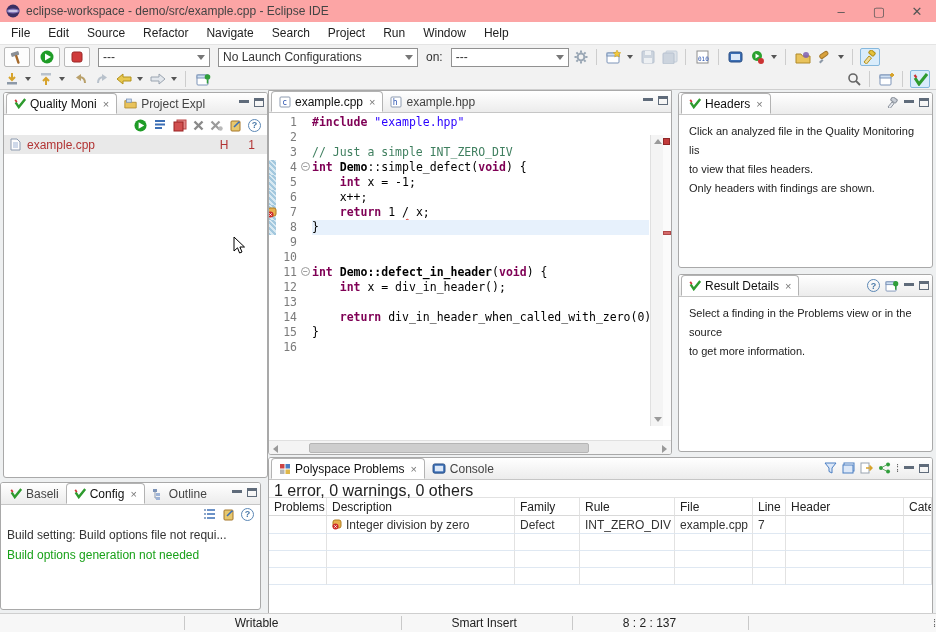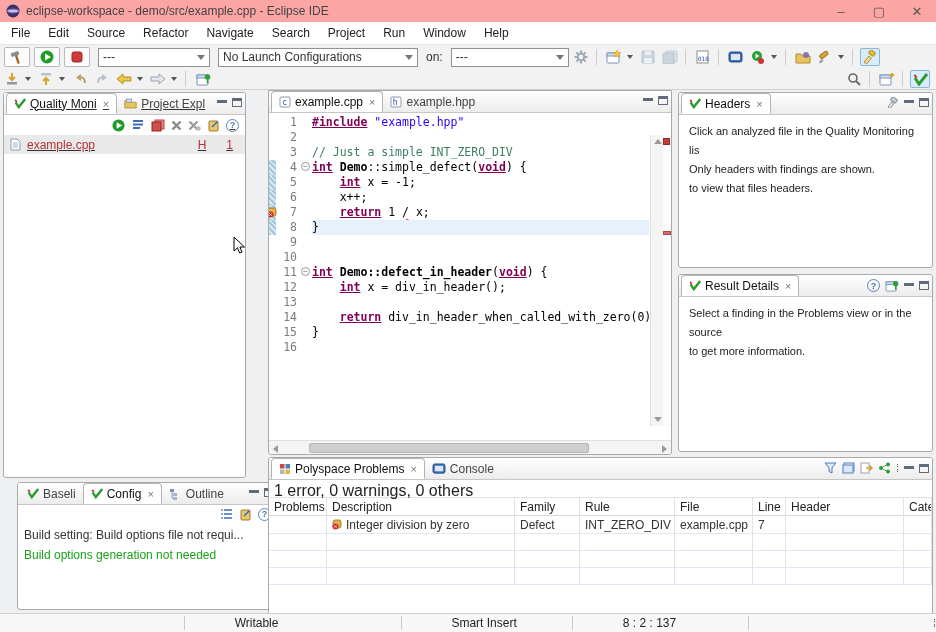--- a/index.html
+++ b/index.html
@@ -66,21 +66,21 @@
   #code-lines { position:absolute; left:0; top:2px; right:22px; bottom:0; overflow:hidden; }
   .crow { display:flex; height:15px; line-height:15px; white-space:pre; }
   .crow.hl .lcode { background:#e7f1fc; flex:1; }
   .anno { width:7px; position:relative; flex:none; }
   .anno.on { background:repeating-linear-gradient(45deg,#a3c8de 0 2px,#d8e9f2 2px 4px); }
   .lnum { width:24px; text-align:right; color:#7b7b7b; padding-right:3px; flex:none; }
   .fold { width:12px; flex:none; position:relative; }
   .foldc { position:absolute; left:1px; top:2px; width:9px; height:9px; border:1px solid #9a9a9a; border-radius:50%;
     color:#777; font-size:8px; line-height:7px; text-align:center; font-style:normal; background:#fff; }
   .lcode { color:#000; }
-  .k { color:#7f0055; font-weight:bold;text-decoration:underline; }
+  .k { color:#7f0055; font-weight:bold; }
   .s { color:#2a00ff; }
   .c { color:#3f7f5f; }
   .b { color:#000; font-weight:bold; }
   .e { color:#000; text-decoration:underline wavy #e03030 1px; text-underline-offset:2px; }
   .p { color:#000; }
   .bugmark { position:absolute; left:-2px; top:2px; }
 
   
   .vscroll { position:absolute; top:22px; right:8px; bottom:14px; width:13px; background:#f4f4f4; border-left:1px solid #e0e0e0; }
   .overview { position:absolute; top:22px; right:0; bottom:14px; width:8px; background:#fbfbfb; }
@@ -320,21 +320,21 @@
   <div class="tico active" style="margin-right:6px">
     <svg width="15" height="13" viewBox="0 0 15 13">
       <path d="M2 5 L6 11 L14 1" stroke="#2e9b2e" stroke-width="3" fill="none"></path>
       <path d="M1.5 2 l2 2.6" stroke="#cc3333" stroke-width="2.2"></path>
     </svg>
   </div>
 </div>
 
 <div id="workspace">
 
-  <div class="panel" style="left:3px; top:2px; width:243px; height:386px;text-decoration:underline;">
+  <div class="panel" style="left:3px; top:2px; width:265px; height:386px;">
     <div class="tabstrip">
       <div class="tab active">
         <svg width="12" height="11" viewBox="0 0 15 13">
             <path d="M2 5 L6 11 L14 1" stroke="#2e9b2e" stroke-width="3" fill="none"></path>
             <path d="M1.5 2 l2 2.6" stroke="#cc3333" stroke-width="2.2"></path>
           </svg>
         <span>Quality Moni</span>
         <span class="x">×</span>
       </div>
       <div class="tab">
@@ -465,22 +465,22 @@
         <svg width="13" height="11" viewBox="0 0 13 11">
             <rect x="5" y="1" width="6" height="4" rx="1" fill="#c9ced6" stroke="#8b929c" transform="rotate(35 8 3)"></rect>
             <path d="M2 10 l4-5 2 1.6-4 5z" fill="#e6e9ee" stroke="#8b929c"></path>
           </svg>
         <span class="btn-min"></span>
         <span class="btn-max"></span>
       </div>
     </div>
     <div class="info-body">
       <div>Click an analyzed file in the Quality Monitoring lis</div>
+      <div>to view that files headers.</div>
       <div>Only headers with findings are shown.</div>
-      <div>to view that files headers.</div>
     </div>
   </div>
 
   <div class="panel" style="left:678px; top:184px; width:255px; height:178px;">
     <div class="tabstrip">
       <div class="tab active">
         <svg width="12" height="11" viewBox="0 0 15 13">
             <path d="M2 5 L6 11 L14 1" stroke="#2e9b2e" stroke-width="3" fill="none"></path>
             <path d="M1.5 2 l2 2.6" stroke="#cc3333" stroke-width="2.2"></path>
           </svg>
@@ -498,21 +498,21 @@
         <span class="btn-min"></span>
         <span class="btn-max"></span>
       </div>
     </div>
     <div class="info-body">
       <div>Select a finding in the Problems view or in the source</div>
       <div>to get more information.</div>
     </div>
   </div>
 
-  <div class="panel" style="left:17px; top:392px; width:261px; height:128px;">
+  <div class="panel" style="left:0; top:392px; width:261px; height:128px;">
     <div class="tabstrip">
       <div class="tab">
         <svg width="12" height="11" viewBox="0 0 15 13">
             <path d="M2 5 L6 11 L14 1" stroke="#2e9b2e" stroke-width="3" fill="none"></path>
             <path d="M1.5 2 l2 2.6" stroke="#cc3333" stroke-width="2.2"></path>
           </svg>
         <span>Baseli</span>
       </div>
       <div class="tab active">
         <svg width="12" height="11" viewBox="0 0 15 13">

